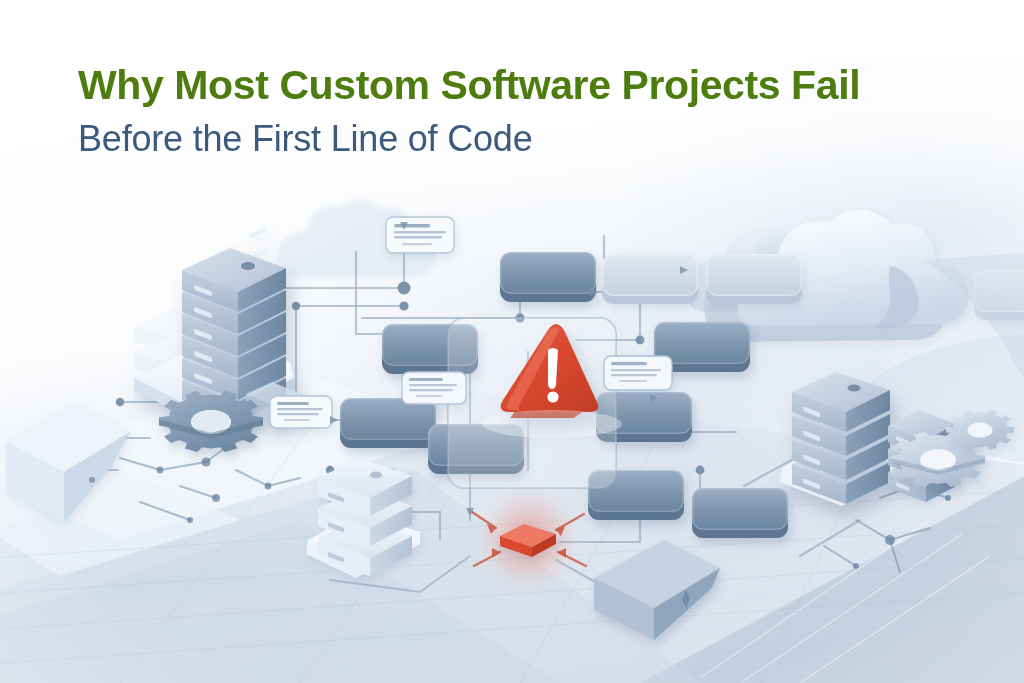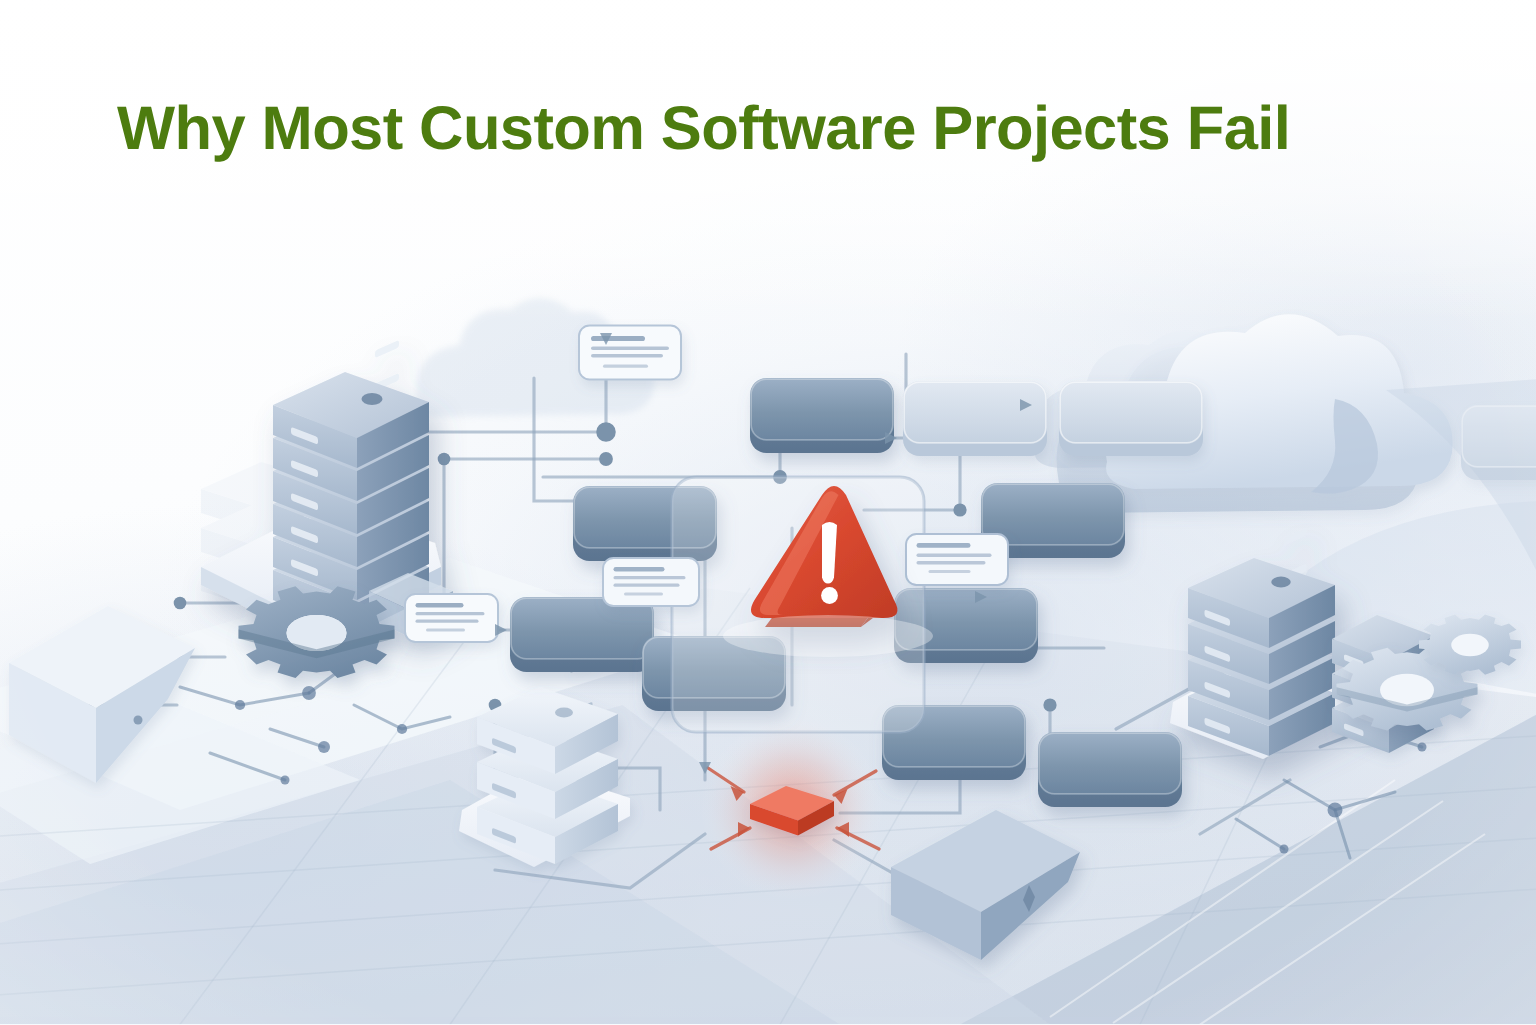--- a/index.html
+++ b/index.html
@@ -588,15 +588,16 @@
       <path d="M404 230 L400 222 L408 222 Z"></path>
     </g>
   </svg>
   </div>
 
   <div class="vignette2"></div>
   <div class="vignette"></div>
 
   <div class="headline">
     <div class="h-title">Why Most Custom Software Projects Fail</div>
+    <div class="h-sub">Before the First Line of Code</div>
   </div>
 
 </div>
 
 </body></html>

